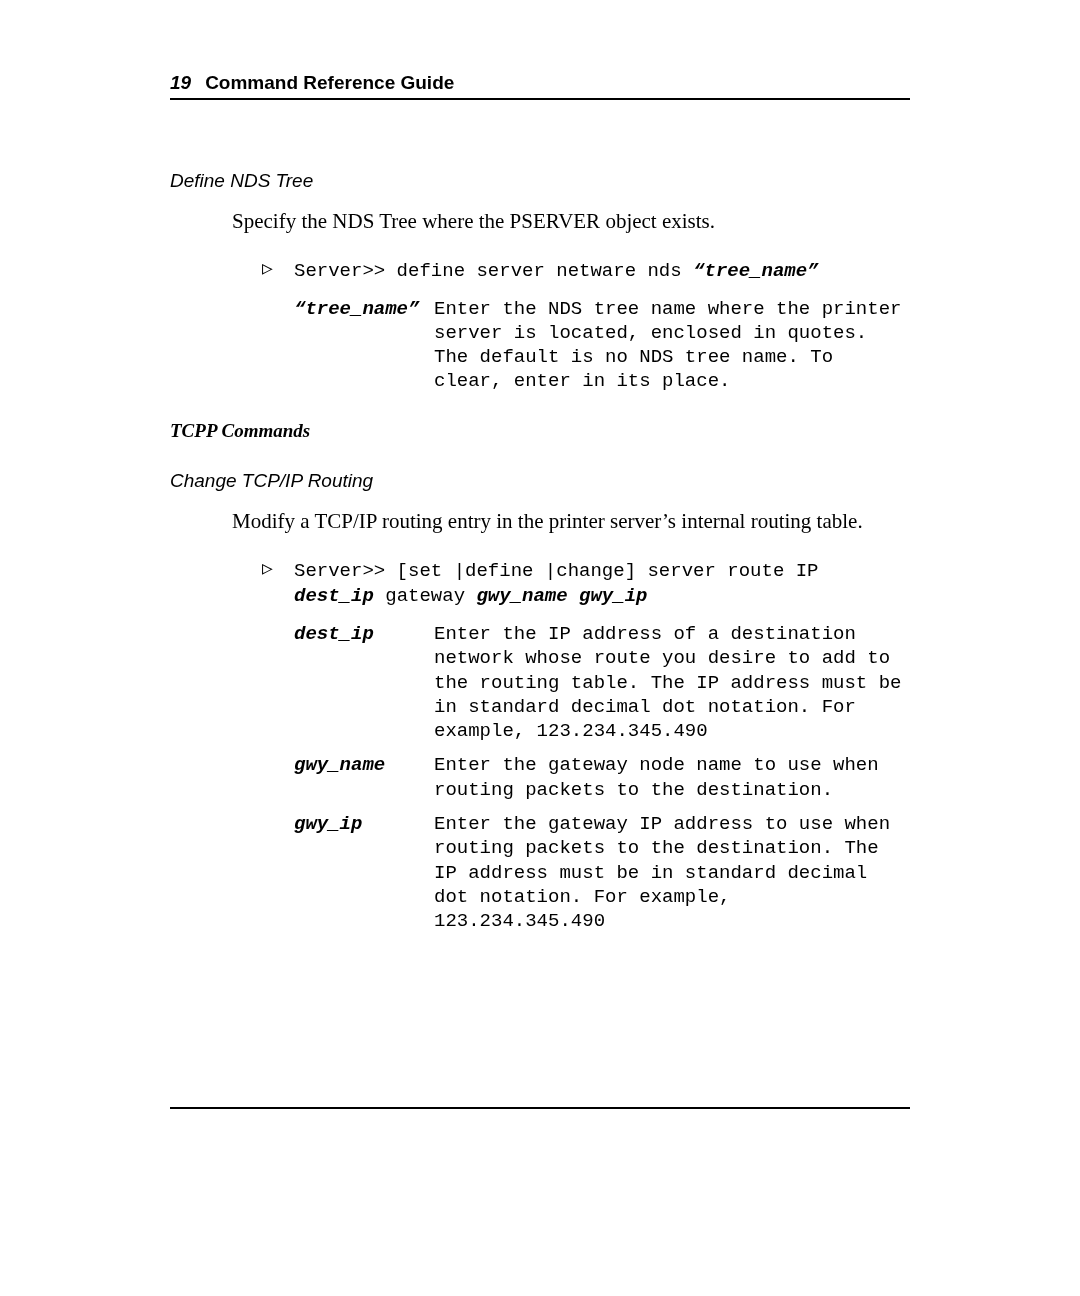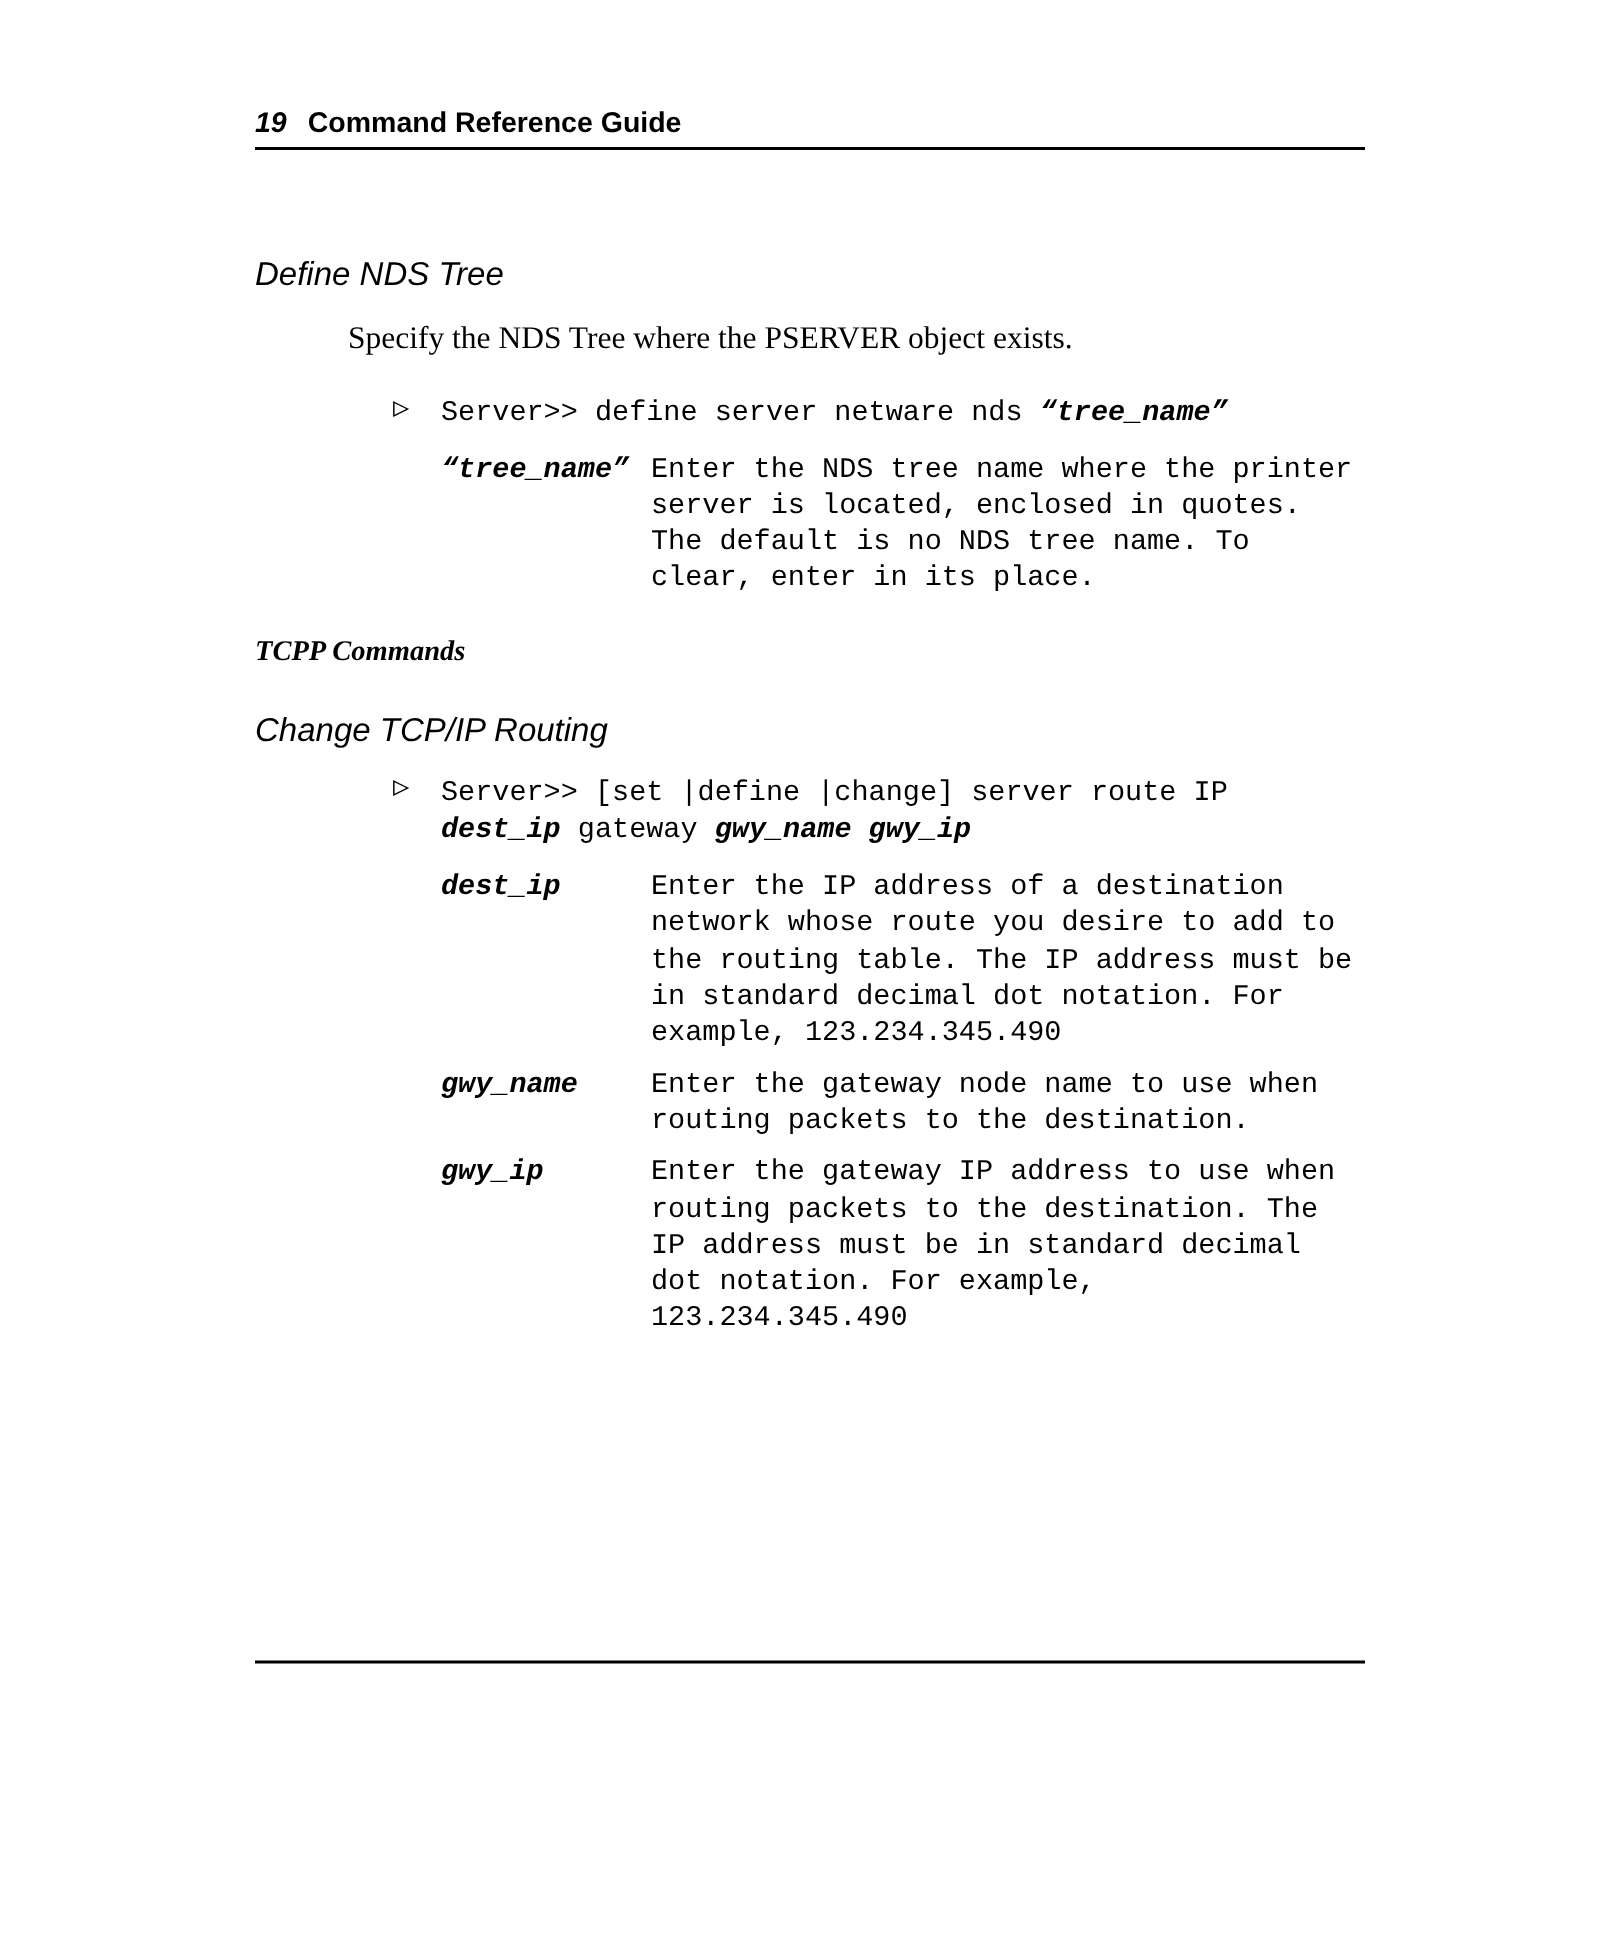--- a/index.html
+++ b/index.html
@@ -33,21 +33,21 @@
   }
   .running-head .ttl {
     font-family: Arial, Helvetica, sans-serif;
     font-weight: 700;
     font-size: 19px;
     margin-left: 10px;
   }
   .sec-subhead {
     font-family: Arial, Helvetica, sans-serif;
     font-style: italic;
-    font-size: 22px;
+    font-size: 19px;
     margin-bottom: 16px;
   }
   .body-indent {
     margin-left: 62px;
     font-size: 21px;
     line-height: 1.28;
     margin-bottom: 24px;
     font-family: "Times New Roman", serif;
   }
   .cmd-block {
@@ -145,20 +145,21 @@
     <div class="param-row">
       <div class="param-key">“tree_name”</div>
       <div class="param-val">Enter the NDS tree name where the printer server is located, enclosed in quotes.  The default is no NDS tree name.  To clear, enter in its place.</div>
     </div>
   </div>
 
   <div class="section-heading">TCPP Commands</div>
 
   <div class="sec-subhead">Change TCP/IP Routing</div>
 
+  <div class="body-indent">Modify a TCP/IP routing entry in the printer server’s internal routing table.</div>
 
   <div class="cmd-block">
     <div class="cmd-line">
       <span class="tri">▷</span>
       <span class="cmd-text">
         <span class="mono">Server&gt;&gt; [set |define |change] server route IP</span><br>
         <span class="mono-bold-italic">dest_ip</span><span class="mono"> gateway </span><span class="mono-bold-italic">gwy_name gwy_ip</span>
       </span>
     </div>
   </div>

